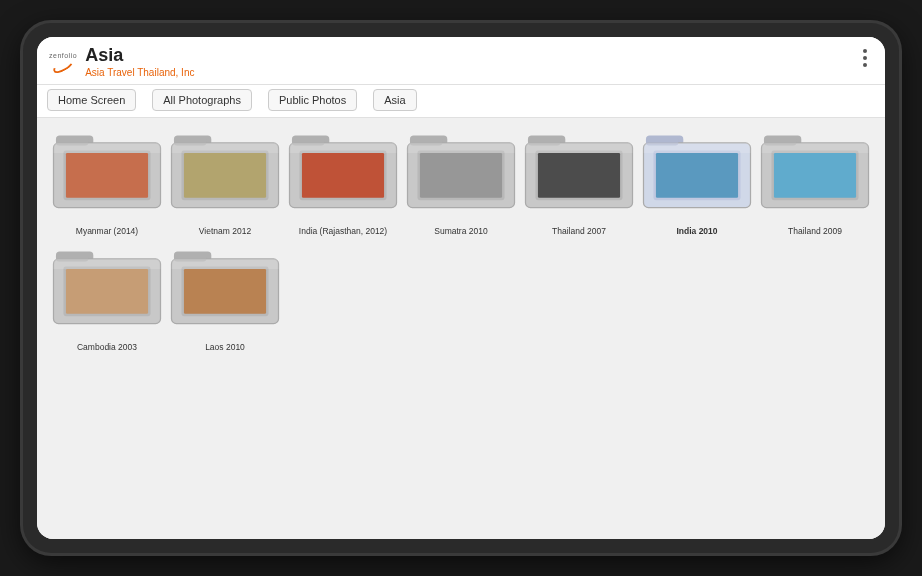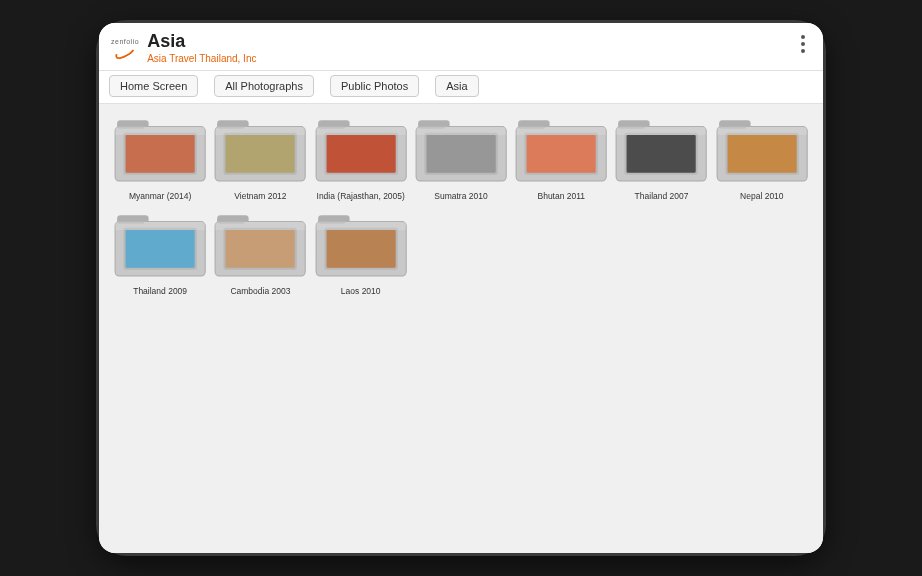--- a/index.html
+++ b/index.html
@@ -11,22 +11,23 @@
       justify-content: center;
       width: 922px;
       height: 576px;
       font-family: Arial, sans-serif;
       overflow: hidden;
     }
 
     .device-frame {
       background: #2a2a2a;
       border-radius: 28px;
-      width: 724px;
+      width: 876px;
       height: 530px;
+      padding: 14px;
       box-shadow: 0 0 0 3px #3a3a3a, 0 8px 30px rgba(0,0,0,0.7);
       position: relative;
     }
 
     .screen {
       background: #f0f0f0;
       border-radius: 16px;
       width: 100%;
       height: 100%;
       overflow: hidden;
@@ -154,21 +155,21 @@
     
     .folder-svg {
       width: 100%;
       height: auto;
     }
 
     .folder-label {
       font-size: 8.5px;
       color: #333;
       text-align: center;
-      margin-top: 0;
+      margin-top: 7px;
       line-height: 1.2;
       max-width: 90px;
     }
 
     .folder-item.selected .folder-label {
       font-weight: bold;
     }
   </style>
 </head>
 <body>
@@ -251,21 +252,21 @@
 
       <rect x="4" y="8" width="26" height="6" rx="2" ry="2" fill="#b0b0b0" opacity="0.7"></rect>
 
       <rect x="10" y="18" width="70" height="40" rx="2" ry="2" fill="#b8b8b8"></rect>
 
       <rect x="12" y="20" width="66" height="36" rx="1" ry="1" fill="#c04020" opacity="0.85"></rect>
 
       <rect x="2" y="12" width="86" height="8" rx="4" ry="0" fill="white" opacity="0.15"></rect>
     </svg>
   </div>
-            <div class="folder-label">India (Rajasthan, 2005)</div>
+            <div class="folder-label">India (Rajasthan, 2012)</div>
           </div>
           <div class="folder-item">
             <div class="folder-wrapper">
     <svg viewBox="0 0 90 70" xmlns="http://www.w3.org/2000/svg" class="folder-svg">
 
       <rect x="4" y="6" width="30" height="8" rx="3" ry="3" fill="#b0b0b0"></rect>
 
       <rect x="2" y="12" width="86" height="52" rx="4" ry="4" fill="#c8c8c8" stroke="#aaaaaa" stroke-width="1"></rect>
 
       <rect x="4" y="8" width="26" height="6" rx="2" ry="2" fill="#b0b0b0" opacity="0.7"></rect>
@@ -284,64 +285,45 @@
     <svg viewBox="0 0 90 70" xmlns="http://www.w3.org/2000/svg" class="folder-svg">
 
       <rect x="4" y="6" width="30" height="8" rx="3" ry="3" fill="#b0b0b0"></rect>
 
       <rect x="2" y="12" width="86" height="52" rx="4" ry="4" fill="#c8c8c8" stroke="#aaaaaa" stroke-width="1"></rect>
 
       <rect x="4" y="8" width="26" height="6" rx="2" ry="2" fill="#b0b0b0" opacity="0.7"></rect>
 
       <rect x="10" y="18" width="70" height="40" rx="2" ry="2" fill="#b8b8b8"></rect>
 
-      <rect x="12" y="20" width="66" height="36" rx="1" ry="1" fill="#e07048" opacity="0.85"></rect>
-
-      <rect x="2" y="12" width="86" height="8" rx="4" ry="0" fill="white" opacity="0.15"></rect>
-    </svg>
-  </div>
-            <div class="folder-label">Bhutan 2011</div>
-          </div>
-          <div class="folder-item">
-            <div class="folder-wrapper">
-    <svg viewBox="0 0 90 70" xmlns="http://www.w3.org/2000/svg" class="folder-svg">
-
-      <rect x="4" y="6" width="30" height="8" rx="3" ry="3" fill="#b0b0b0"></rect>
-
-      <rect x="2" y="12" width="86" height="52" rx="4" ry="4" fill="#c8c8c8" stroke="#aaaaaa" stroke-width="1"></rect>
-
-      <rect x="4" y="8" width="26" height="6" rx="2" ry="2" fill="#b0b0b0" opacity="0.7"></rect>
-
-      <rect x="10" y="18" width="70" height="40" rx="2" ry="2" fill="#b8b8b8"></rect>
-
       <rect x="12" y="20" width="66" height="36" rx="1" ry="1" fill="#383838" opacity="0.85"></rect>
 
       <rect x="2" y="12" width="86" height="8" rx="4" ry="0" fill="white" opacity="0.15"></rect>
     </svg>
   </div>
             <div class="folder-label">Thailand 2007</div>
           </div>
-          <div class="folder-item">
-            <div class="folder-wrapper">
-    <svg viewBox="0 0 90 70" xmlns="http://www.w3.org/2000/svg" class="folder-svg">
-
-      <rect x="4" y="6" width="30" height="8" rx="3" ry="3" fill="#b0b0b0"></rect>
-
-      <rect x="2" y="12" width="86" height="52" rx="4" ry="4" fill="#c8c8c8" stroke="#aaaaaa" stroke-width="1"></rect>
-
-      <rect x="4" y="8" width="26" height="6" rx="2" ry="2" fill="#b0b0b0" opacity="0.7"></rect>
-
-      <rect x="10" y="18" width="70" height="40" rx="2" ry="2" fill="#b8b8b8"></rect>
-
-      <rect x="12" y="20" width="66" height="36" rx="1" ry="1" fill="#c88030" opacity="0.85"></rect>
-
-      <rect x="2" y="12" width="86" height="8" rx="4" ry="0" fill="white" opacity="0.15"></rect>
-    </svg>
-  </div>
-            <div class="folder-label">Nepal 2010</div>
+          <div class="folder-item selected">
+            <div class="folder-wrapper">
+    <svg viewBox="0 0 90 70" xmlns="http://www.w3.org/2000/svg" class="folder-svg">
+
+      <rect x="4" y="6" width="30" height="8" rx="3" ry="3" fill="#b0b8d0"></rect>
+
+      <rect x="2" y="12" width="86" height="52" rx="4" ry="4" fill="#d0d8e8" stroke="#aaaaaa" stroke-width="1"></rect>
+
+      <rect x="4" y="8" width="26" height="6" rx="2" ry="2" fill="#b0b8d0" opacity="0.7"></rect>
+
+      <rect x="10" y="18" width="70" height="40" rx="2" ry="2" fill="#c0c8e0"></rect>
+
+      <rect x="12" y="20" width="66" height="36" rx="1" ry="1" fill="#4890b8" opacity="0.85"></rect>
+
+      <rect x="2" y="12" width="86" height="8" rx="4" ry="0" fill="white" opacity="0.15"></rect>
+    </svg>
+  </div>
+            <div class="folder-label">India 2010</div>
           </div>
           <div class="folder-item">
             <div class="folder-wrapper">
     <svg viewBox="0 0 90 70" xmlns="http://www.w3.org/2000/svg" class="folder-svg">
 
       <rect x="4" y="6" width="30" height="8" rx="3" ry="3" fill="#b0b0b0"></rect>
 
       <rect x="2" y="12" width="86" height="52" rx="4" ry="4" fill="#c8c8c8" stroke="#aaaaaa" stroke-width="1"></rect>
 
       <rect x="4" y="8" width="26" height="6" rx="2" ry="2" fill="#b0b0b0" opacity="0.7"></rect>

